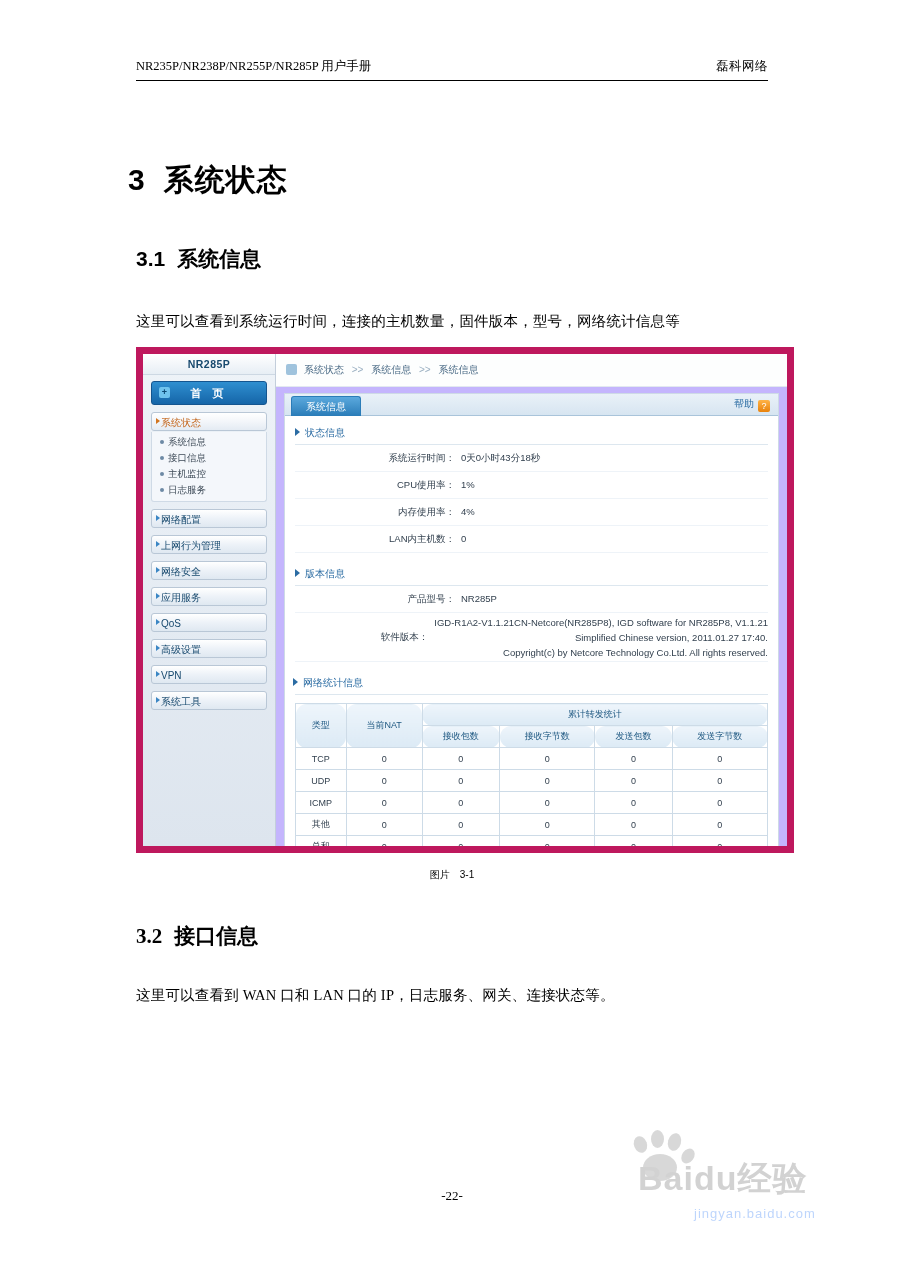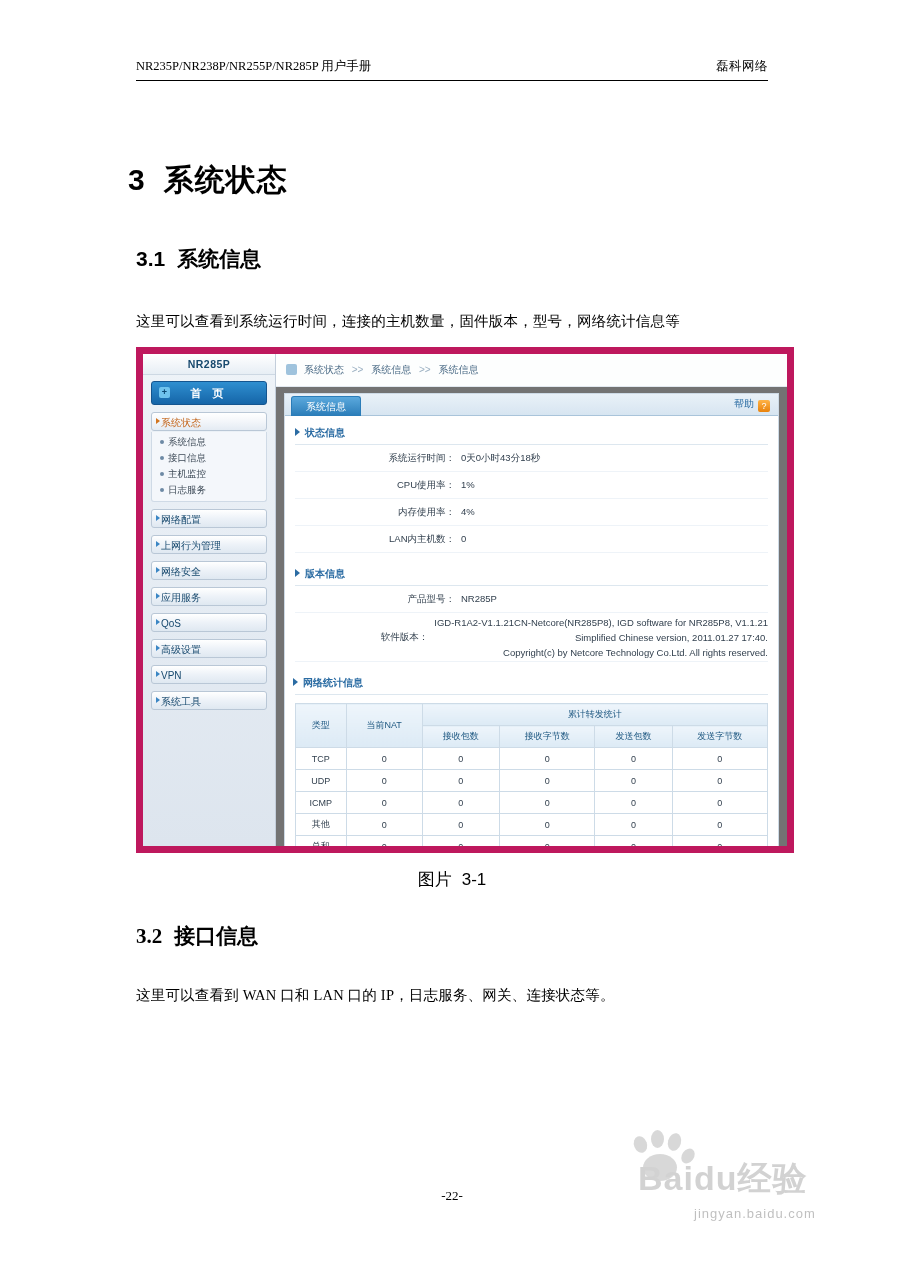--- a/index.html
+++ b/index.html
@@ -83,21 +83,21 @@
     font-size: 14.5px;
     letter-spacing: 0.2px;
   }
 
   .figure-caption {
     position: absolute;
     left: 136px;
     top: 868px;
     width: 632px;
     text-align: center;
-    font-size: 17px;
+    font-size: 10px;
     font-family: "Liberation Sans", sans-serif;
   }
   .figure-caption .cap-num { margin-left: 10px; }
 
   .page-number {
     position: absolute;
     left: 0;
     top: 1188px;
     width: 904px;
     text-align: center;
@@ -212,21 +212,21 @@
     width: 4px; height: 4px;
     border-radius: 50%;
     background: #6d8aa5;
   }
 
   
   .content {
     position: absolute;
     left: 133px; top: 0;
     right: 0; bottom: 0;
-    background: #737373;
+    background: #c4b5fd;
   }
   .breadcrumb {
     height: 32px;
     line-height: 32px;
     padding-left: 28px;
     font-size: 10px;
     color: #4b6b86;
     border-bottom: 1px solid #e2e9f0;
     background: #fdfefe;
     position: relative;
@@ -282,21 +282,21 @@
     border-radius: 2px;
     margin-left: 4px;
     font-size: 9px;
     vertical-align: -2px;
   }
 
   .section-head {
     margin: 10px 0 0 10px;
     font-size: 10px;
     color: #2b6ca3;
-    font-weight: bold;
+    font-weight: normal;
     position: relative;
     padding-left: 10px;
   }
   .section-head .tri {
     position: absolute;
     left: 0; top: 2px;
     width: 0; height: 0;
     border-left: 5px solid #2b6ca3;
     border-top: 4px solid transparent;
     border-bottom: 4px solid transparent;
@@ -337,20 +337,21 @@
   table.stats th, table.stats td {
     border: 1px solid #cddbe7;
     text-align: center;
     height: 19px;
     font-weight: normal;
   }
   table.stats th {
     background: linear-gradient(to bottom,#eef5fb,#dceaf5);
     color: #1d5781;
     font-size: 9px;
+    border-radius: 11px;
   }
   table.stats td { background: #ffffff; }
 
   
   .watermark {
     position: absolute;
     left: 628px;
     top: 1128px;
     width: 250px;
     height: 110px;
@@ -365,21 +366,21 @@
     font-weight: bold;
     color: #7a7a7a;
     letter-spacing: 1px;
   }
   .wm-sub {
     position: absolute;
     left: 66px;
     top: 78px;
     font-family: "Liberation Sans", sans-serif;
     font-size: 13px;
-    color: #404040;
+    color: #3b82f6;
     letter-spacing: 1px;
   }
   .wm-paw {
     position: absolute;
     left: 2px; top: 2px;
     width: 66px; height: 60px;
   }
   .wm-paw i {
     position: absolute;
     background: #8c8c8c;

